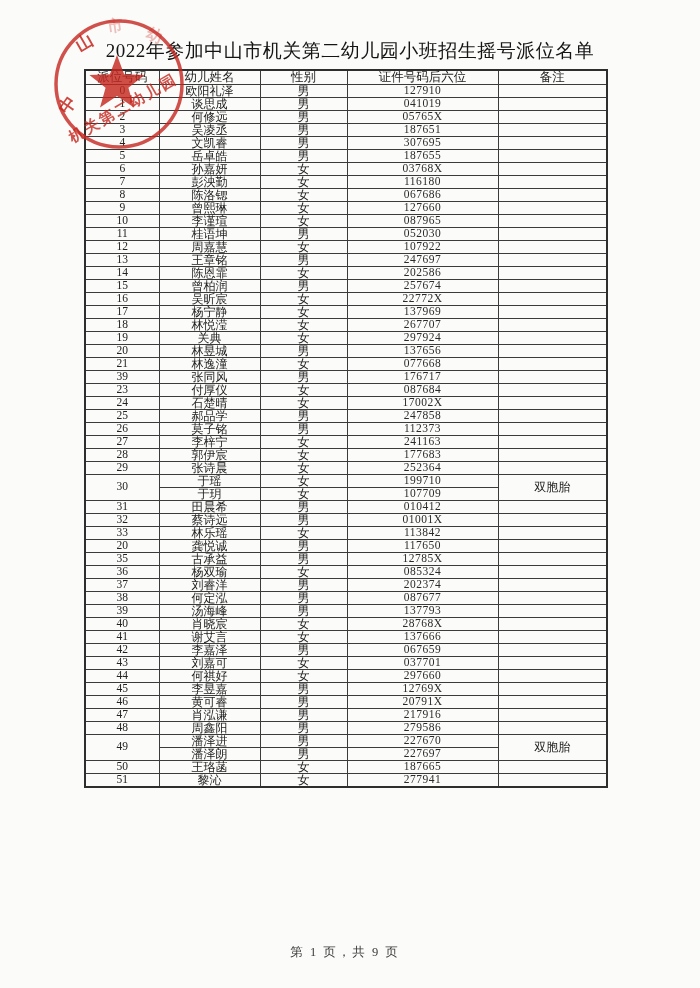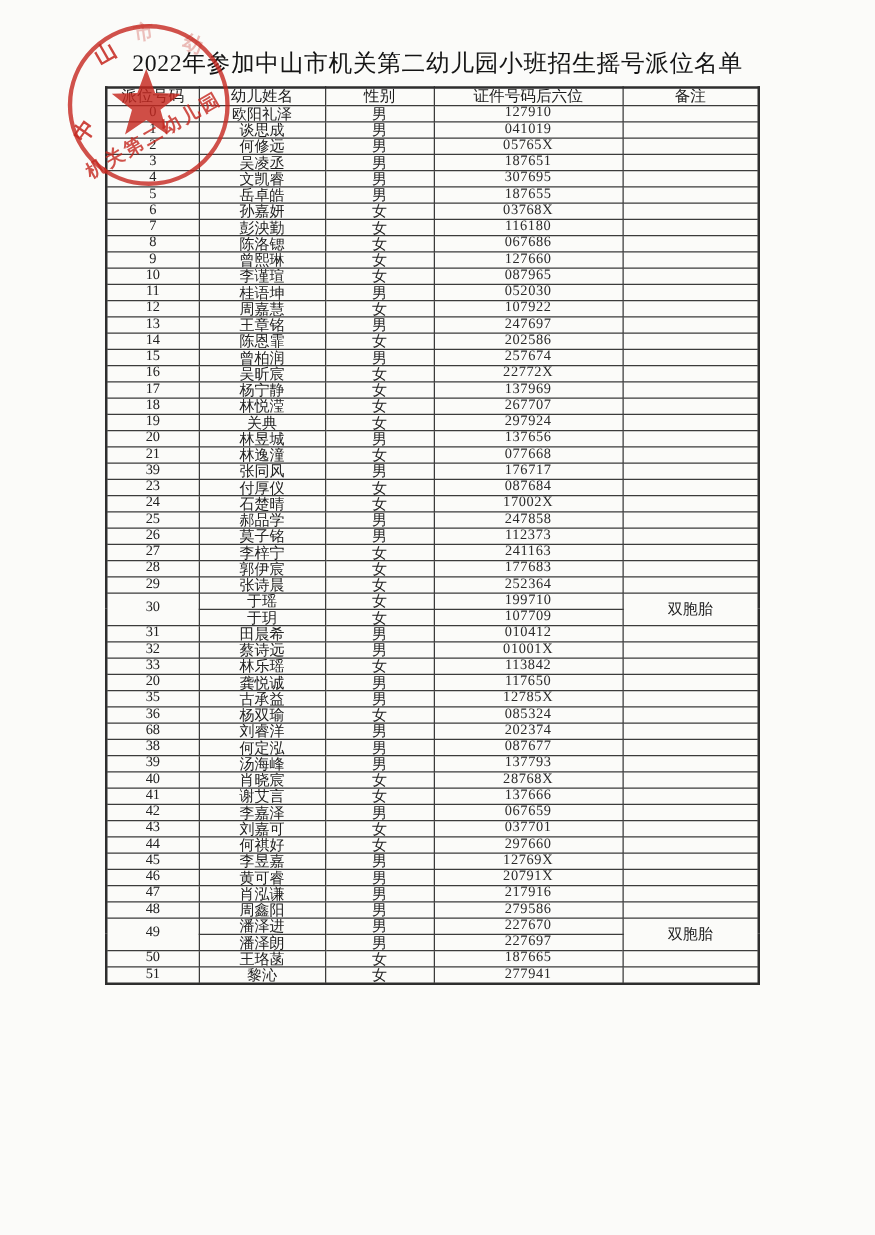--- a/index.html
+++ b/index.html
@@ -333,21 +333,21 @@
           <td></td>
         </tr>
         <tr>
           <td class="cell-lottery-number">36</td>
           <td>杨双瑜</td>
           <td>女</td>
           <td class="cell-id-digits">085324</td>
           <td></td>
         </tr>
         <tr>
-          <td class="cell-lottery-number">68</td>
+          <td class="cell-lottery-number">37</td>
           <td>刘睿洋</td>
           <td>男</td>
           <td class="cell-id-digits">202374</td>
           <td></td>
         </tr>
         <tr>
           <td class="cell-lottery-number">38</td>
           <td>何定泓</td>
           <td>男</td>
           <td class="cell-id-digits">087677</td>
@@ -445,20 +445,21 @@
         <tr>
           <td class="cell-lottery-number">51</td>
           <td>黎沁</td>
           <td>女</td>
           <td class="cell-id-digits">277941</td>
           <td></td>
         </tr>
       </tbody>
   </table>
 
+  <div class="footer">第 1 页，共 9 页</div>
 
   <svg class="seal" viewBox="0 0 165 158" aria-hidden="true">
     <g>
       <circle cx="81" cy="80" r="63" fill="none" stroke="#c5271f" stroke-width="3.5" opacity="0.8"></circle>
     </g>
     <polygon points="79,51 86.1,70.3 106.6,71 90.4,83.7 96,103.5 79,92 62,103.5 67.6,83.7 51.4,71 71.9,70.3" fill="#c5271f" opacity="0.82"></polygon>
     <text x="30" y="104" font-size="17" fill="#c5271f" opacity="0.85" transform="rotate(-55 32 100)" text-anchor="middle">中</text>
     <text x="47" y="44" font-size="17" fill="#c5271f" opacity="0.85" transform="rotate(-30 47 40)" text-anchor="middle">山</text>
     <text x="77" y="27" font-size="16" fill="#c5271f" opacity="0.28" transform="rotate(-8 77 22)" text-anchor="middle">市</text>
     <text x="117" y="37" font-size="16" fill="#c5271f" opacity="0.3" transform="rotate(22 117 30)" text-anchor="middle">幼</text>

